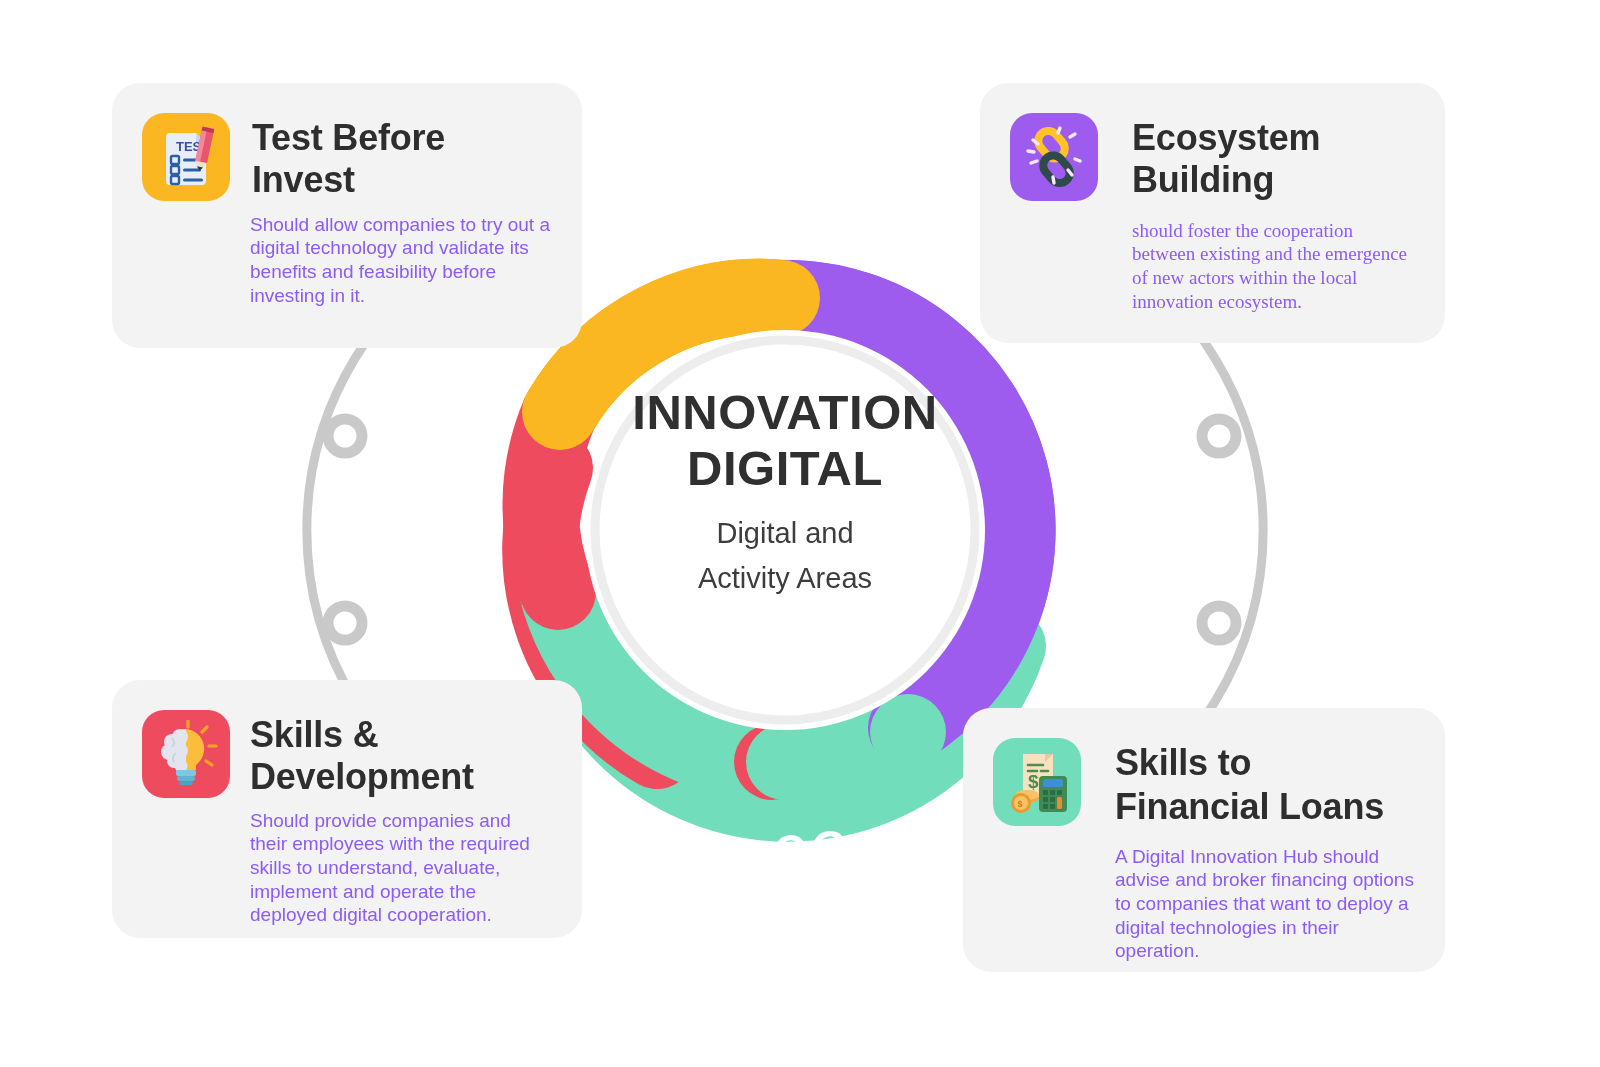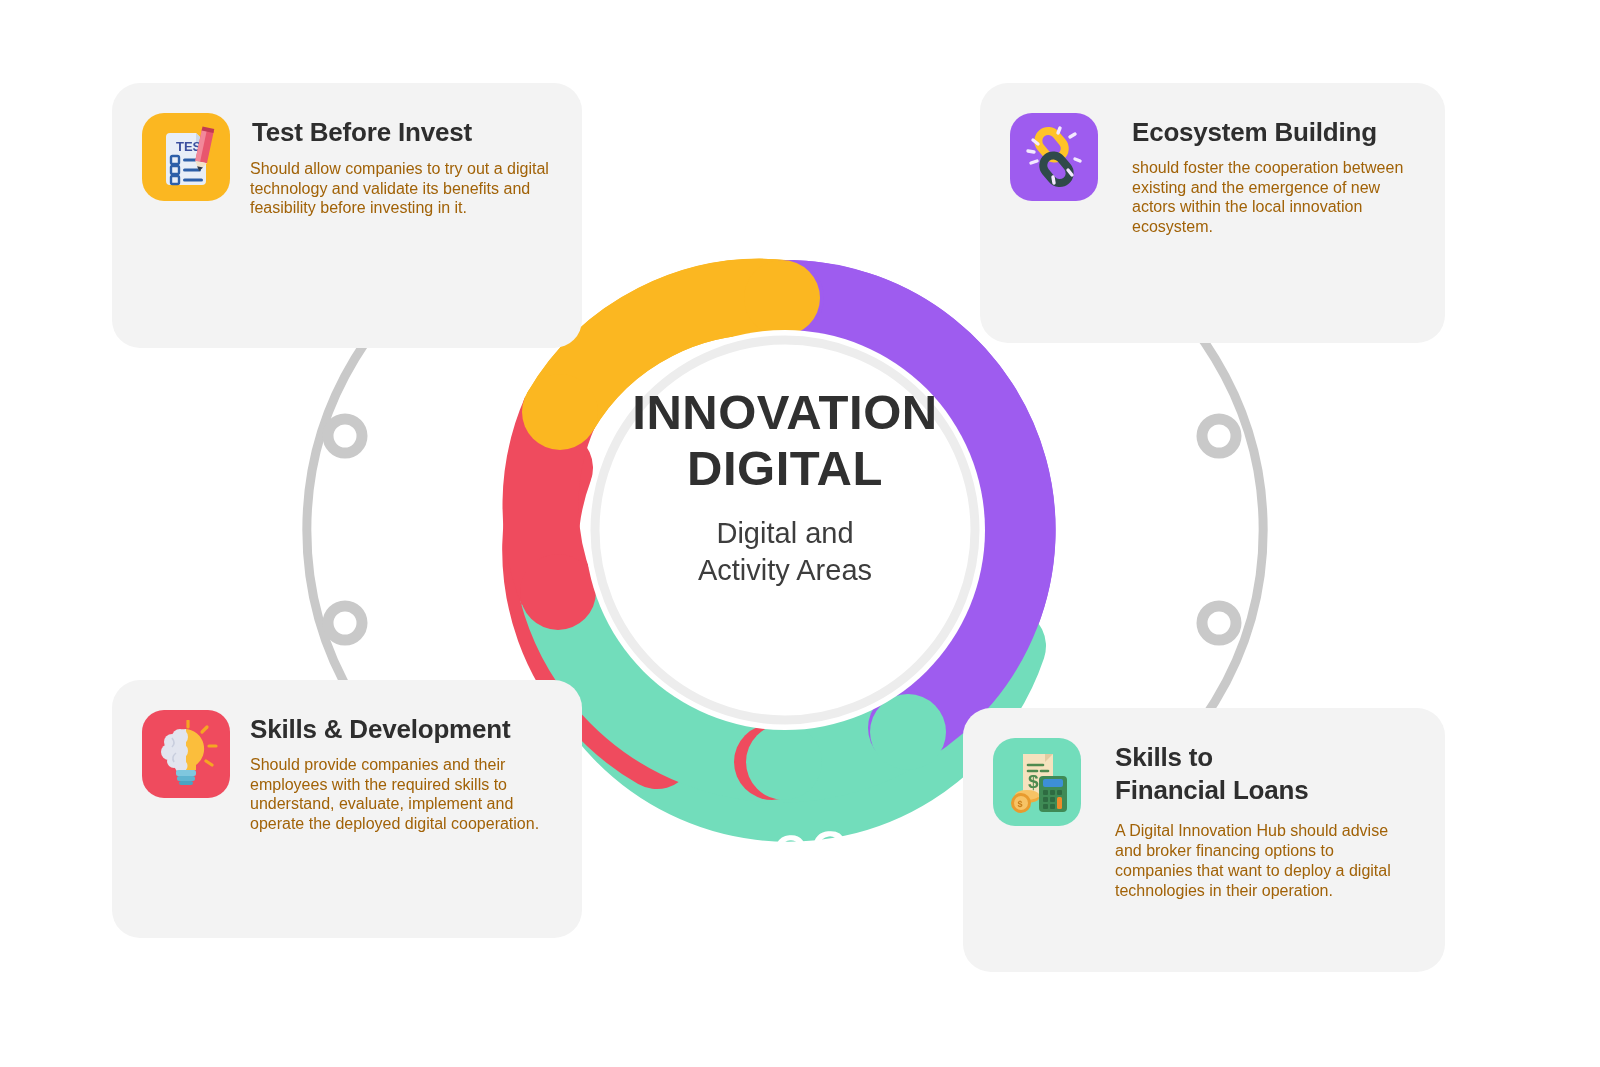--- a/index.html
+++ b/index.html
@@ -54,44 +54,44 @@
     flex:0 0 auto;
     width:88px;height:88px;
     border-radius:22px;
     margin-right:16px;
     display:flex;align-items:center;justify-content:center;
     overflow:hidden;
   }
   .card .body{flex:1 1 auto;min-width:0;}
   .card h3{
     margin:4px 0 0 0;
-    font-size:26px;
+    font-size:36px;
     font-weight:bold;
     color:#2e2e2e;
     letter-spacing:-.2px;
     line-height:1.18;
   }
   .card p{
     margin:12px 0 0 0;
-    font-size:16px;
+    font-size:19px;
     line-height:1.24;
-    color:#a16207;
+    color:#8b5cf6;
     font-weight:400;
   }
 
   
   #card-test{left:112px;top:83px;width:470px;height:265px;}
   #card-test h3{margin-left:2px;}
   #card-eco{left:980px;top:83px;width:465px;height:260px;justify-content:flex-end;}
   #card-skills{left:112px;top:680px;width:470px;height:258px;}
   #card-loans{left:963px;top:708px;width:482px;height:264px;}
   #card-loans .icon-wrap{margin-right:18px;}
 
   #card-test   p{margin-top:11px;}
-  #card-eco    p{margin-top:10px;}
+  #card-eco    p{margin-top:17px;font-family:Liberation Serif, serif;}
   #card-skills p{margin-top:10px;}
   #card-loans  p{margin-top:16px;}
 
   #card-test   .body{padding-left:4px;}
   #card-eco    .body{padding-left:18px;}
   #card-skills .body{padding-left:4px;}
   #card-loans  .body{padding-left:16px;}
 
   .ic-test{background:#FBB721;}
   .ic-eco{background:#9E5CEF;}
@@ -154,21 +154,21 @@
     <text x="1112" y="520" font-family="Liberation Sans, sans-serif" font-size="70" fill="#ffffff" transform="rotate(8 1112 520)">01</text>
     <text x="775" y="886" font-family="Liberation Sans, sans-serif" font-size="70" fill="#ffffff" transform="rotate(-6 775 886)">02</text>
     <text x="408" y="596" font-family="Liberation Sans, sans-serif" font-size="70" fill="#ffffff" transform="rotate(-10 408 596)">03</text>
     <text x="700" y="224" font-family="Liberation Sans, sans-serif" font-size="70" fill="#ffffff" transform="rotate(6 700 224)">04</text>
   </svg>
 
   <div class="center-text">
     <div class="center-title">INNOVATION</div>
     <div class="center-title">DIGITAL</div>
     <div class="center-sub">Digital and</div>
-    <div class="center-sub" style="margin-top:0;">Activity Areas</div>
+    <div class="center-sub" style="margin-top:8px;">Activity Areas</div>
   </div>
 
   <div class="card" id="card-test">
     <div class="icon-wrap ic-test">
       <svg width="68" height="68" viewBox="0 0 68 68">
         <path d="M14 10 h30 l10 10 v38 a4 4 0 0 1 -4 4 H18 a4 4 0 0 1 -4 -4 V14 a4 4 0 0 1 4 -4 z" fill="#E8EEF7"></path>
         <path d="M44 10 l10 10 h-10 z" fill="#CBD7E8"></path>
         <text x="24" y="28" font-family="Liberation Sans, sans-serif" font-size="13" font-weight="bold" fill="#3B4F9E">TEST</text>
         <rect x="19" y="33" width="8" height="8" rx="1.5" fill="none" stroke="#2D5FA8" stroke-width="2.4"></rect>
         <rect x="19" y="43" width="8" height="8" rx="1.5" fill="none" stroke="#2D5FA8" stroke-width="2.4"></rect>

